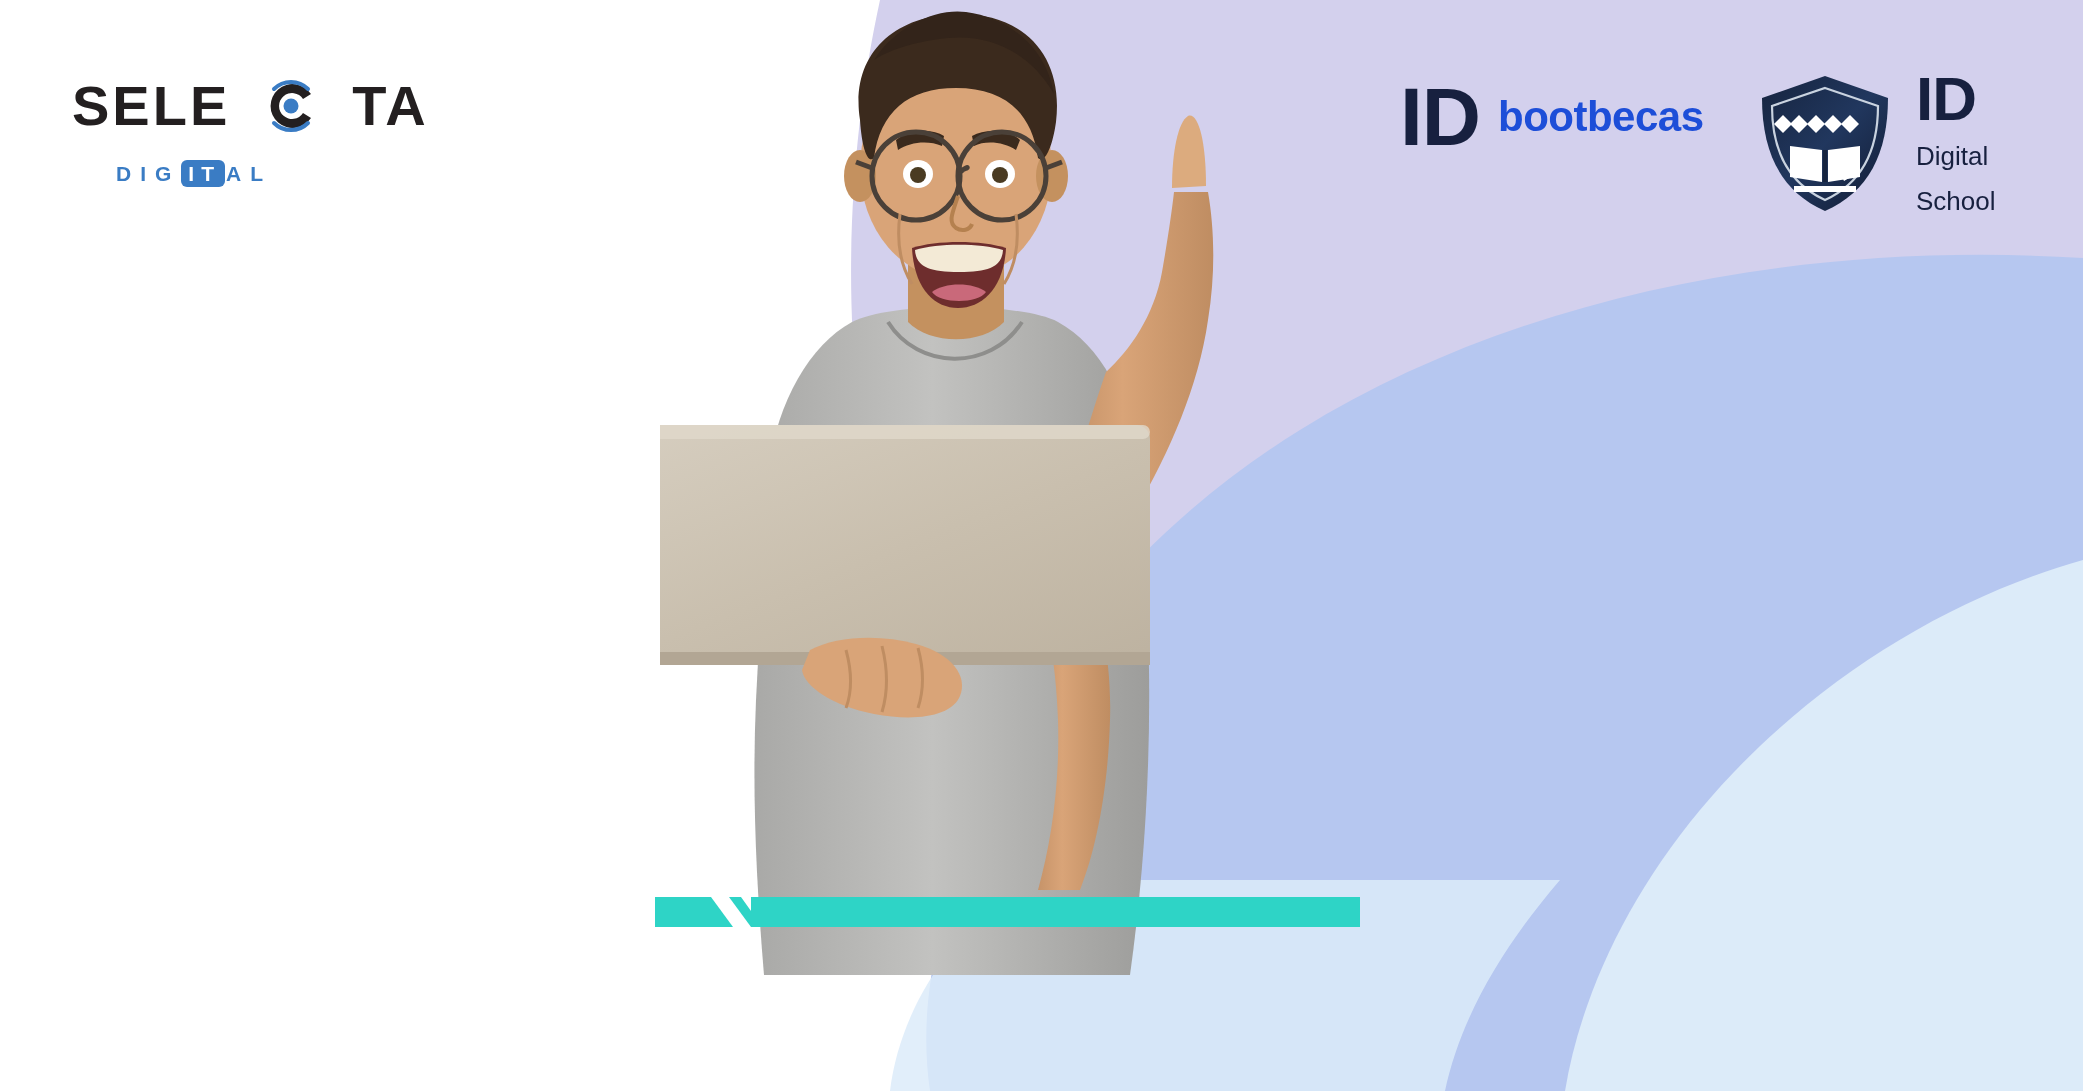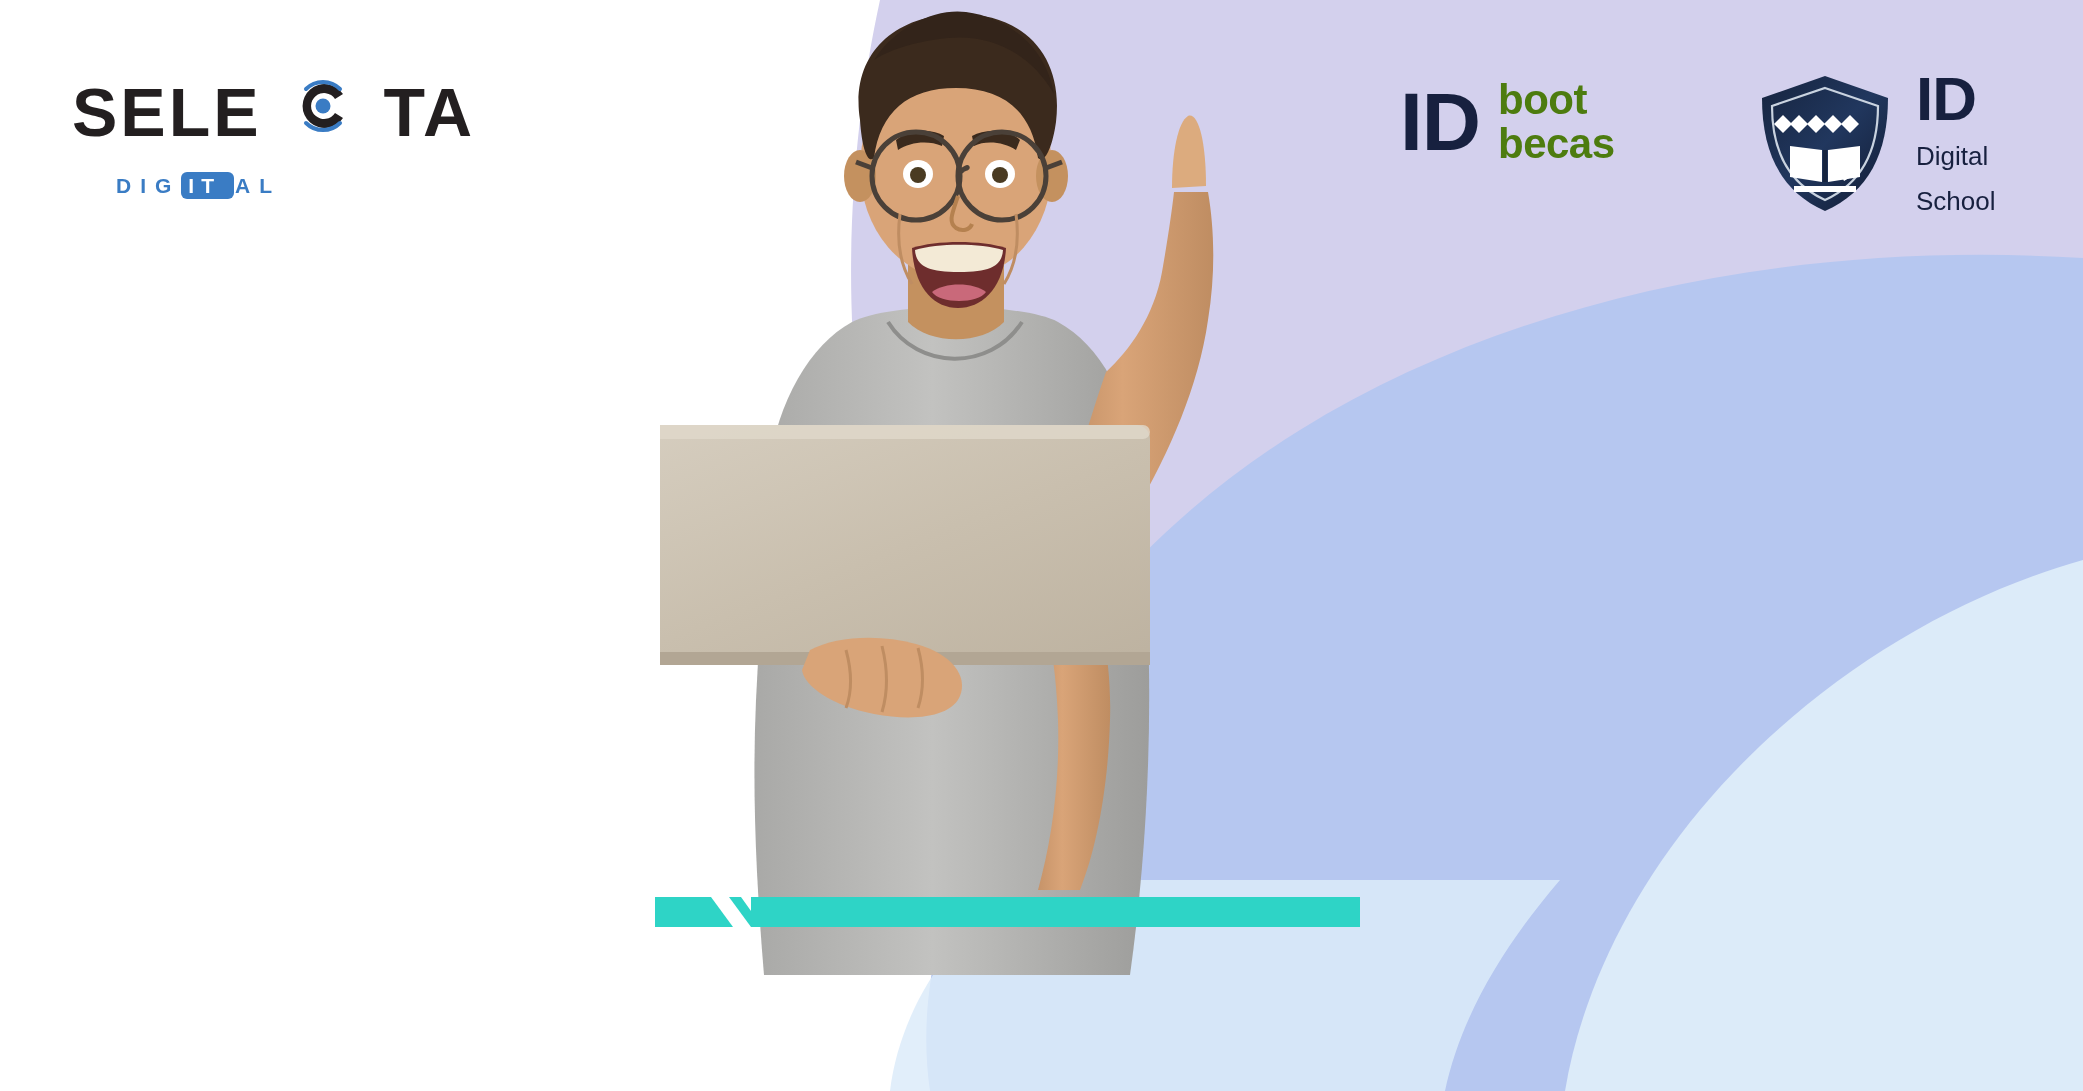--- a/index.html
+++ b/index.html
@@ -21,56 +21,56 @@
   .bg-layer { position:absolute; inset:0; }
   .bg-svg { position:absolute; inset:0; width:2083px; height:1091px; display:block; }
 
   
   .logo-selecta {
     position:absolute; left:72px; top:78px;
     width:300px;
   }
   .selecta-word {
     display:flex; align-items:flex-start;
-    font-size:68px; font-weight:700; letter-spacing:3px;
+    font-size:56px; font-weight:700; letter-spacing:3px;
     color:#231f20; line-height:1;
     font-family:"Liberation Sans", sans-serif;
     gap:32px;
   }
   .selecta-ring {
     position:relative;
     width:56px; height:56px;
     display:inline-flex; align-items:center; justify-content:center;
     margin:0 1px;
   }
   .digital-word {
     margin-top:26px; margin-left:44px;
     display:flex; align-items:center;
     font-size:21px; font-weight:700; letter-spacing:9px;
     color:#3a7cc4; line-height:1;
   }
   .digital-hl {
     background:#3a7cc4; color:#ffffff;
     border-radius:6px;
-    padding:3px 13px 3px 7px;
+    padding:3px 4px 3px 7px;
     letter-spacing:7px;
     margin:0 1px;
   }
 
   .logo-idboot {
     position:absolute; left:1400px; top:78px;
     display:flex; align-items:center; gap:18px;
   }
   .idboot-id {
     font-size:82px; font-weight:800; color:#17203f;
     line-height:0.95; letter-spacing:-1px;
   }
   .idboot-words {
-    display:flex; flex-direction:column;
-    font-size:42px; font-weight:800; color:#4d7c0f;
+    display:flex; flex-direction:row;
+    font-size:42px; font-weight:800; color:#1d4ed8;
     line-height:1.05; letter-spacing:-0.5px;
   }
 
   .logo-idschool {
     position:absolute; left:1750px; top:68px;
     display:flex; align-items:center; gap:16px;
   }
   .idschool-text { display:flex; flex-direction:column; }
   .idschool-id {
     font-size:62px; font-weight:800; color:#17203f;

